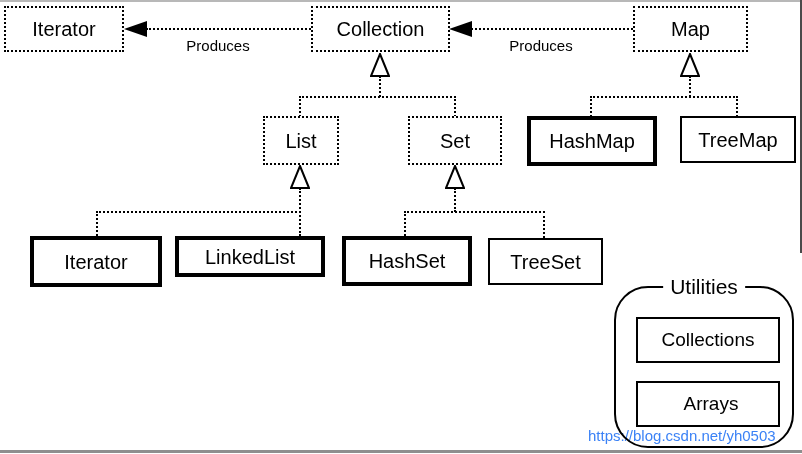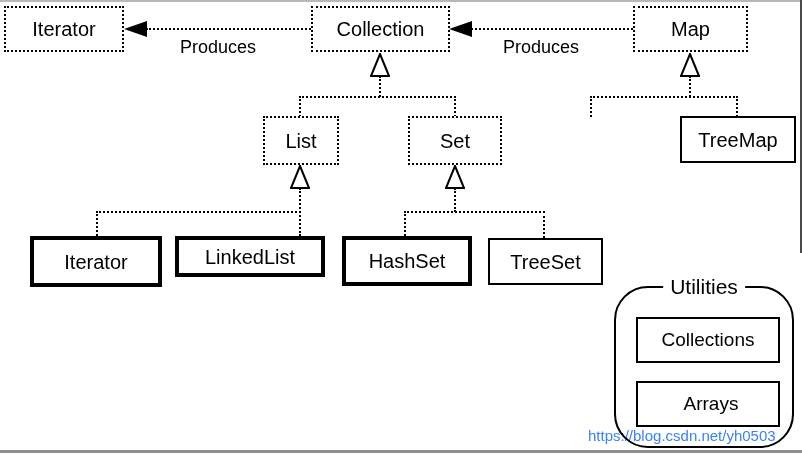--- a/index.html
+++ b/index.html
@@ -23,21 +23,21 @@
   .vline { position:absolute; width:0; border-left:2px dotted #000; }
 
   .arrowhead {
     position:absolute; width:0; height:0;
     border-top:8px solid transparent; border-bottom:8px solid transparent;
     border-right:23px solid #000;
   }
   .tri { position:absolute; width:20px; height:24px; }
 
   .produces {
-    position:absolute; font-size:18px; text-align:center; width:100px;
+    position:absolute; font-size:15px; text-align:center; width:100px;
   }
 
   .util-group {
     position:absolute; left:614px; top:286px; width:180px; height:162px;
     border:2px solid #000; border-radius:34px; background:transparent;
   }
   .util-legend {
     position:absolute; top:-13px; left:50%; transform:translateX(-50%);
     background:#fff; padding:0 7px; font-size:21px; white-space:nowrap;
   }
@@ -84,20 +84,21 @@
   <svg class="tri" style="left:680px; top:53px;" viewBox="0 0 20 24">
     <polygon points="10,1 19,23 1,23" fill="#fff" stroke="#000" stroke-width="2"></polygon>
   </svg>
   <div class="vline" style="left:689px; top:76px; height:21px;"></div>
   <div class="hline" style="left:590px; top:96px; width:148px;"></div>
   <div class="vline" style="left:590px; top:96px; height:21px;"></div>
   <div class="vline" style="left:736px; top:96px; height:21px;"></div>
 
   <div class="box dashed" style="left:263px; top:116px; width:76px; height:49px;">List</div>
   <div class="box dashed" style="left:408px; top:116px; width:94px; height:49px;">Set</div>
+  <div class="box bold" style="left:527px; top:116px; width:130px; height:50px;">HashMap</div>
   <div class="box solid" style="left:680px; top:116px; width:116px; height:47px;">TreeMap</div>
 
   <svg class="tri" style="left:290px; top:165px;" viewBox="0 0 20 24">
     <polygon points="10,1 19,23 1,23" fill="#fff" stroke="#000" stroke-width="2"></polygon>
   </svg>
   <div class="vline" style="left:299px; top:188px; height:48px;"></div>
   <div class="hline" style="left:96px; top:211px; width:205px;"></div>
   <div class="vline" style="left:96px; top:211px; height:25px;"></div>
 
   <svg class="tri" style="left:445px; top:165px;" viewBox="0 0 20 24">

